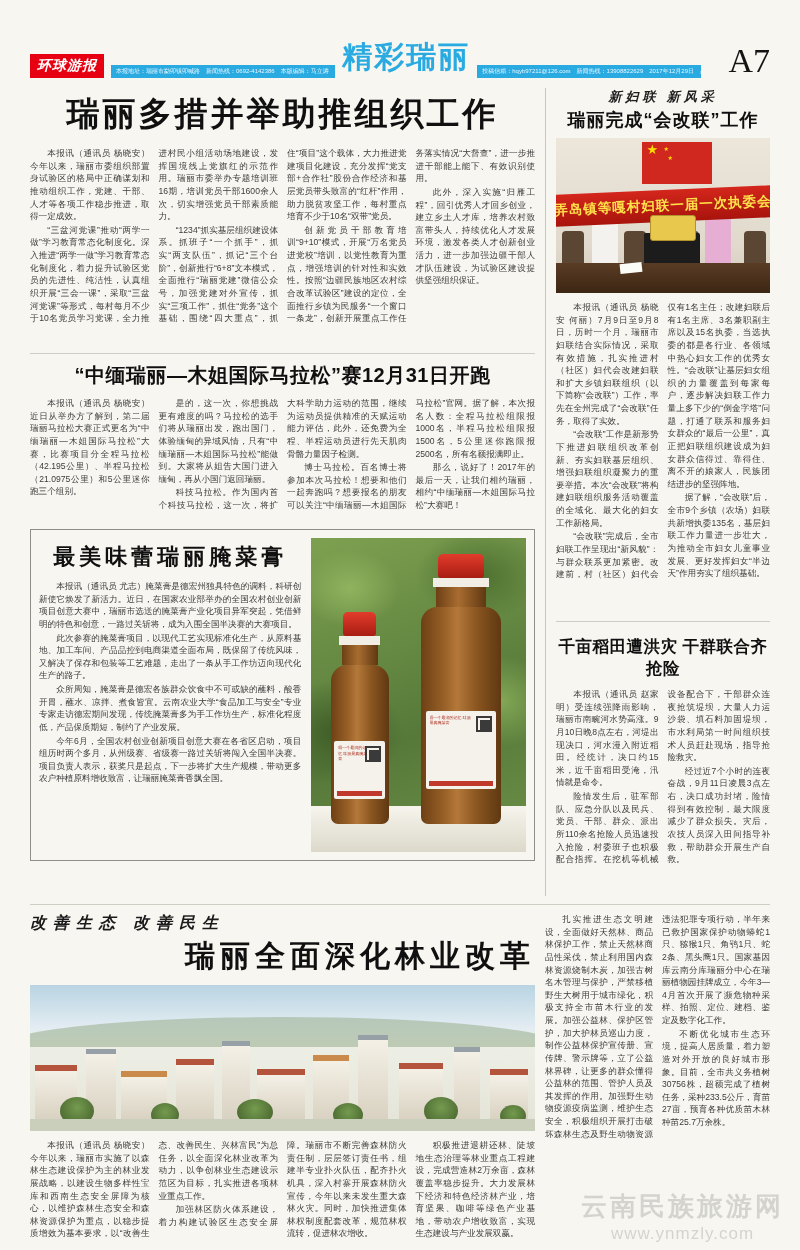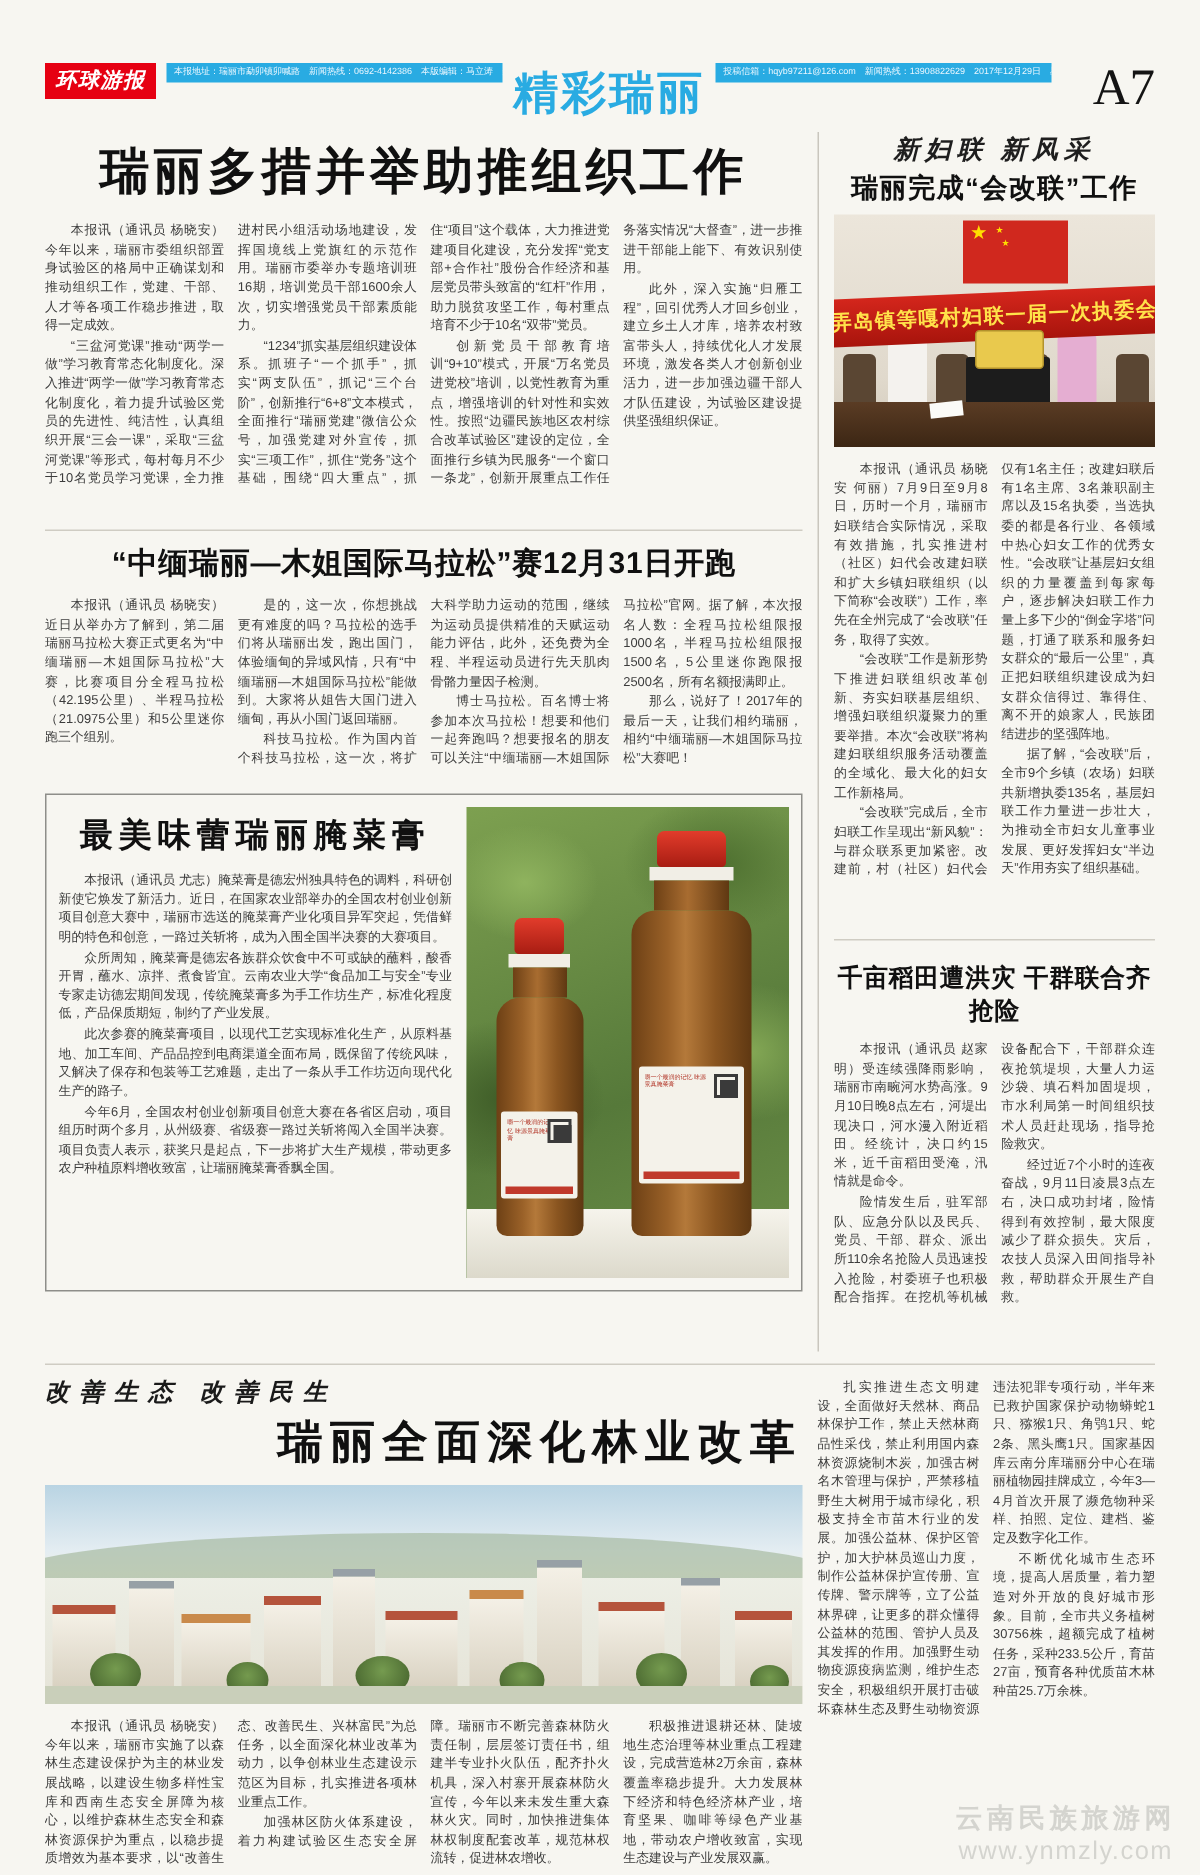--- a/index.html
+++ b/index.html
@@ -2,21 +2,21 @@
 <html><head>
 <meta charset="utf-8">
 <style>
   *{margin:0;padding:0;box-sizing:border-box}
   html,body{background:#9a9a96}
   body{font-family:"Liberation Sans","DejaVu Sans",sans-serif}
   .page{width:800px;height:1250px;background:#f7f6f1;position:relative;margin:0 auto;
         padding:42px 30px 0;overflow:hidden;color:#2e2e2e}
 
   
-  .masthead{display:flex;align-items:flex-start;height:36px}
+  .masthead{display:flex;align-items:flex-end;height:36px}
   .logo{background:#e60012;color:#fff;font-weight:bold;font-style:italic;font-size:14px;
         padding:3px 7px;letter-spacing:1px;font-family:"Liberation Serif","DejaVu Serif",serif;flex:0 0 auto}
   .bar{flex:1;height:13px;background:#29abe2;color:#eaf7ff;font-size:6px;line-height:13px;
        white-space:nowrap;overflow:hidden;padding:0 5px;margin:0 7px}
   .section-title{color:#29abe2;font-size:30px;font-weight:900;letter-spacing:2px;flex:0 0 auto}
   .pageno{font-family:"Liberation Serif","DejaVu Serif",serif;font-size:34px;color:#141414;
           margin-left:20px;flex:0 0 auto;line-height:1}
 
   
   .body-text{font-size:8.6px;line-height:1.47;text-align:justify;color:#3c3c3c}
@@ -59,21 +59,21 @@
   .bbody{flex:1;width:100%;background:linear-gradient(90deg,#6d4015,#9a6128 30%,#b4793a 45%,#8a5520 70%,#5f3812);
          border-radius:16px 16px 7px 7px;position:relative}
   .label{position:absolute;left:6%;right:6%;bottom:16%;height:36%;background:#f4f2ea;border-radius:2px}
   .qr{position:absolute;right:4px;top:5px;width:16px;height:16px;background:#3a3a3a;
       box-shadow:inset 0 0 0 2px #3a3a3a, inset 3px 3px 0 1px #f4f2ea}
   .redline{position:absolute;left:3px;bottom:3px;right:3px;height:5px;background:#c0392b}
   .labeltext{position:absolute;left:4px;top:4px;font-size:4px;color:#b03022;line-height:1.3;width:60%;overflow:hidden}
 
   
   .kicker{font-family:"Liberation Serif","DejaVu Serif",serif;font-style:italic;font-weight:bold;
-          text-align:center;font-size:17px;color:#1e1e1e;letter-spacing:4px;margin-bottom:2px}
+          text-align:center;font-size:13px;color:#1e1e1e;letter-spacing:4px;margin-bottom:2px}
   h2.huigai{font-size:18px;font-weight:900;text-align:center;letter-spacing:1px;margin:0 0 6px;color:#101010}
   .photo-meeting{height:155px;position:relative;overflow:hidden;margin-bottom:8px;
     background:linear-gradient(#ece6db 0%,#e0d9cc 70%,#d2cabc 100%)}
   .pm-flag{position:absolute;top:4px;left:40%;width:70px;height:42px;background:#d0281e;z-index:1}
   .pm-star{position:absolute;color:#ffde00;font-size:13px;top:1px;left:5px;line-height:1}
   .pm-star.s2{font-size:6px;left:22px;top:4px}
   .pm-star.s3{font-size:6px;left:26px;top:13px}
   .pm-banner{position:absolute;top:52px;left:-8px;right:-8px;height:32px;background:linear-gradient(#d4261c,#a8140c);
     transform:rotate(-2.5deg);color:#ffe24a;display:flex;align-items:center;justify-content:center;
     font-size:13.5px;font-weight:900;letter-spacing:1px;z-index:3;white-space:nowrap}
@@ -109,21 +109,21 @@
   .pc-ground{position:absolute;bottom:0;height:12px;left:0;right:0;background:#c9cfba}
   .pc-b{position:absolute;background:linear-gradient(#f4f0e6,#d9d2c2)}
   .pc-b.r-red{border-top:6px solid #b5543c}
   .pc-b.r-gray{border-top:5px solid #97a0a6}
   .pc-b.r-org{border-top:6px solid #c98a4b}
   .pc-tree{position:absolute;background:radial-gradient(circle at 50% 38%,#6f9748,#47682c 75%);border-radius:50%;opacity:.95}
   .h-forest-left{height:152px;overflow:hidden;margin-top:8px}
   .h-forest-right{height:342px;overflow:hidden}
 
   .watermark{position:absolute;right:16px;bottom:6px;text-align:center;color:#cfcfca;opacity:.85;z-index:9}
-  .watermark .w1{font-size:18px;font-weight:bold;letter-spacing:3px}
+  .watermark .w1{font-size:26px;font-weight:bold;letter-spacing:3px}
   .watermark .w2{font-size:17px;letter-spacing:1px}
 </style>
 </head>
 <body>
 
 <div class="page">
 
   <div class="masthead">
     <div class="logo">环球游报</div>
     <div class="bar">本报地址：瑞丽市勐卯镇卯喊路　新闻热线：0692-4142386　本版编辑：马立涛　美编：杨雪　校对：李婷　主编：赵晖</div>
@@ -158,22 +158,22 @@
           <p>博士马拉松。百名博士将参加本次马拉松！想要和他们一起奔跑吗？想要报名的朋友可以关注“中缅瑞丽—木姐国际马拉松”官网。据了解，本次报名人数：全程马拉松组限报1000名，半程马拉松组限报1500名，5公里迷你跑限报2500名，所有名额报满即止。</p>
           <p>那么，说好了！2017年的最后一天，让我们相约瑞丽，相约“中缅瑞丽—木姐国际马拉松”大赛吧！</p>
         </div>
       </div>
 
       <div class="box">
         <div class="box-left">
           <h2 class="pickle">最美味蕾瑞丽腌菜膏</h2>
           <div class="body-text">
             <p>本报讯（通讯员 尤志）腌菜膏是德宏州独具特色的调料，科研创新使它焕发了新活力。近日，在国家农业部举办的全国农村创业创新项目创意大赛中，瑞丽市选送的腌菜膏产业化项目异军突起，凭借鲜明的特色和创意，一路过关斩将，成为入围全国半决赛的大赛项目。</p>
+            <p>此次参赛的腌菜膏项目，以现代工艺实现标准化生产，从原料基地、加工车间、产品品控到电商渠道全面布局，既保留了传统风味，又解决了保存和包装等工艺难题，走出了一条从手工作坊迈向现代化生产的路子。</p>
             <p>众所周知，腌菜膏是德宏各族群众饮食中不可或缺的蘸料，酸香开胃，蘸水、凉拌、煮食皆宜。云南农业大学“食品加工与安全”专业专家走访德宏期间发现，传统腌菜膏多为手工作坊生产，标准化程度低，产品保质期短，制约了产业发展。</p>
-            <p>此次参赛的腌菜膏项目，以现代工艺实现标准化生产，从原料基地、加工车间、产品品控到电商渠道全面布局，既保留了传统风味，又解决了保存和包装等工艺难题，走出了一条从手工作坊迈向现代化生产的路子。</p>
             <p>今年6月，全国农村创业创新项目创意大赛在各省区启动，项目组历时两个多月，从州级赛、省级赛一路过关斩将闯入全国半决赛。项目负责人表示，获奖只是起点，下一步将扩大生产规模，带动更多农户种植原料增收致富，让瑞丽腌菜膏香飘全国。</p>
           </div>
         </div>
         <div class="photo-bottles">
           <div class="cloth"></div>
           <div class="bottle small">
             <div class="cap"></div>
             <div class="capband"></div>
             <div class="neck"></div>
             <div class="bbody">

